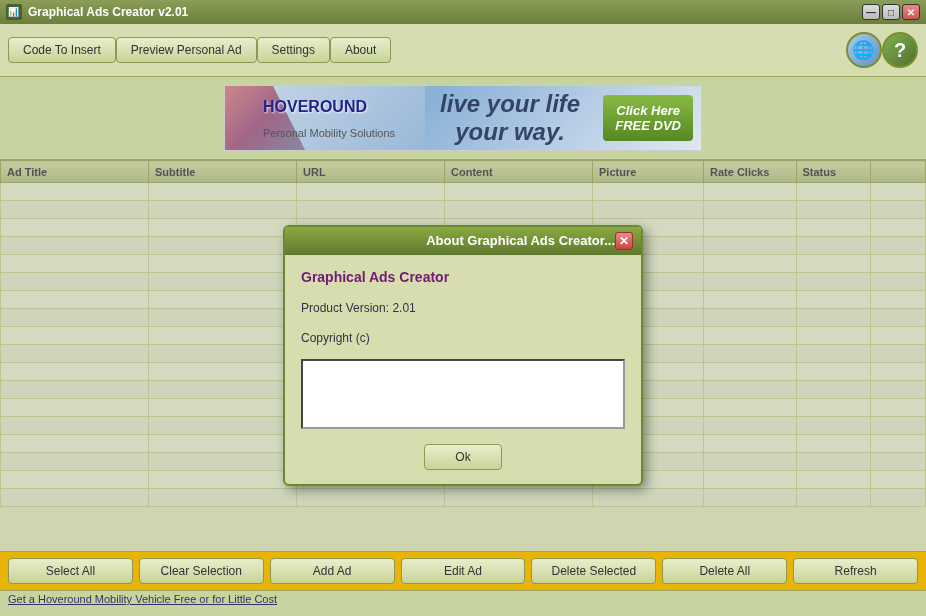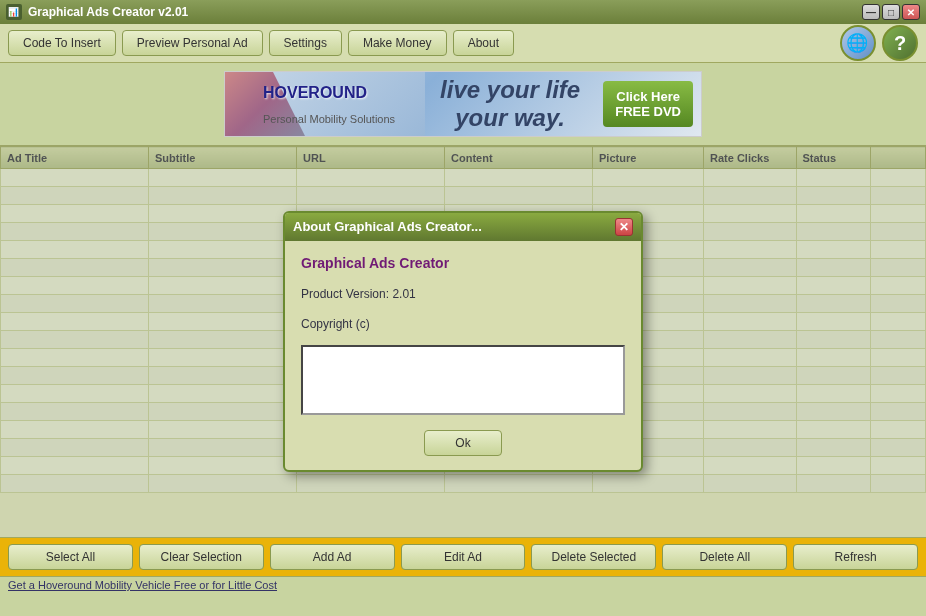--- a/index.html
+++ b/index.html
@@ -54,24 +54,24 @@
       font-weight: bold;
       color: #333;
     }
     .win-btn.minimize { background: linear-gradient(to bottom, #ddd, #bbb); }
     .win-btn.maximize { background: linear-gradient(to bottom, #ddd, #bbb); }
     .win-btn.close { background: linear-gradient(to bottom, #e88, #c55); color: white; }
 
     
     #toolbar {
       background: #d6ddb0;
-      padding: 1px 8px;
-      display: flex;
-      align-items: center;
-      gap: 6px;
+      padding: 8px 8px;
+      display: flex;
+      align-items: center;
+      gap: 0;
       border-bottom: 1px solid #a0a860;
     }
     .toolbar-btn {
       background: linear-gradient(to bottom, #e8eecc, #c8d498);
       border: 1px solid #8a9a50;
       border-radius: 4px;
       padding: 5px 14px;
       cursor: pointer;
       font-size: 12px;
       color: #333;
@@ -164,20 +164,21 @@
     .banner-cta {
       background: linear-gradient(to bottom, #88bb44, #558822);
       color: white;
       font-weight: bold;
       font-size: 13px;
       padding: 8px 12px;
       margin: 8px;
       border-radius: 4px;
       text-align: center;
       min-width: 80px;
+      font-style: italic;
     }
 
     
     #data-table-container {
       flex: 1;
       overflow-y: auto;
       background: #e8ecc8;
       border-top: 1px solid #a0a860;
     }
     #data-table {
@@ -261,21 +262,21 @@
       box-shadow: 4px 4px 12px rgba(0,0,0,0.4);
     }
     #modal-titlebar {
       background: linear-gradient(to bottom, #8aaa40, #607830);
       color: white;
       font-size: 13px;
       font-weight: bold;
       padding: 5px 8px;
       display: flex;
       align-items: center;
-      justify-content: space-between;
+      justify-content: flex-end;
       border-radius: 4px 4px 0 0;
     }
     .modal-close-btn {
       width: 18px;
       height: 18px;
       background: linear-gradient(to bottom, #e88, #c44);
       border: 1px solid #933;
       border-radius: 3px;
       cursor: pointer;
       display: flex;
@@ -337,21 +338,20 @@
     <div class="win-btn minimize">—</div>
     <div class="win-btn maximize">□</div>
     <div class="win-btn close">✕</div>
   </div>
 </div>
 
 <div id="toolbar">
   <button class="toolbar-btn">Code To Insert</button>
   <button class="toolbar-btn">Preview Personal Ad</button>
   <button class="toolbar-btn">Settings</button>
-  <button class="toolbar-btn">Make Money</button>
   <button class="toolbar-btn">About</button>
   <div class="toolbar-spacer"></div>
   <div class="toolbar-globe">🌐</div>
   <div class="toolbar-help">?</div>
 </div>
 
 <div id="banner-area">
   <div class="banner-img">
     <div class="banner-left">
       <div class="banner-logo">

